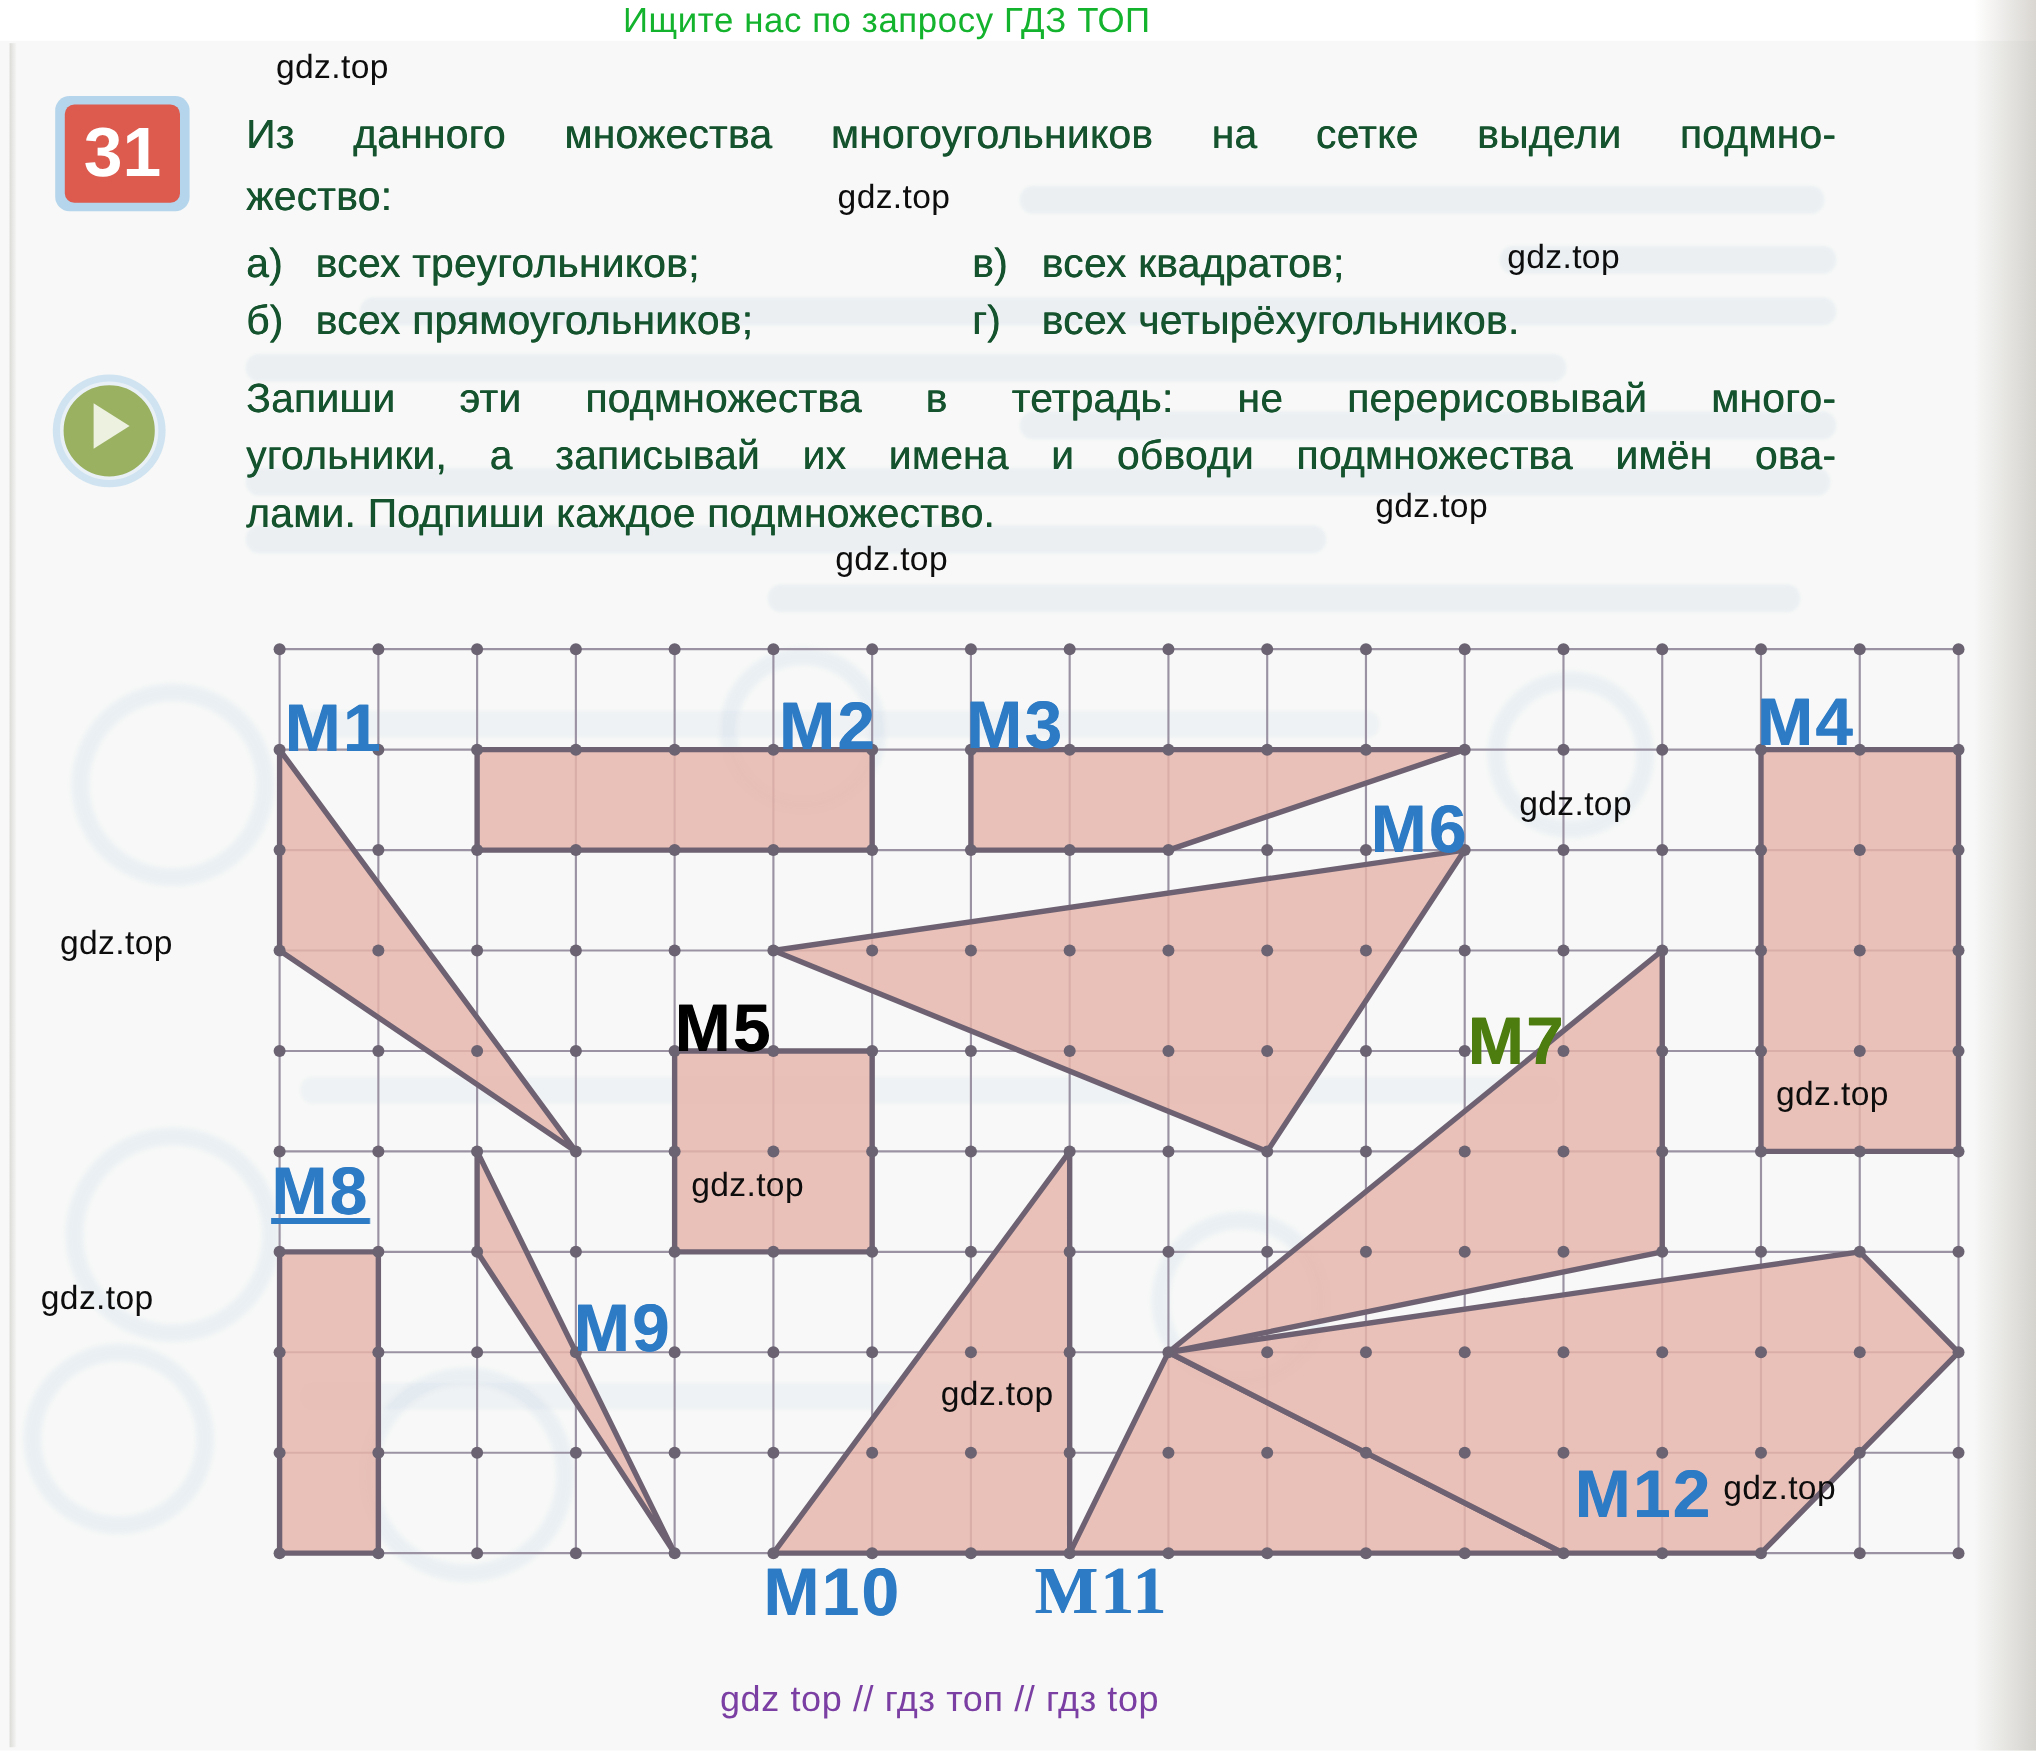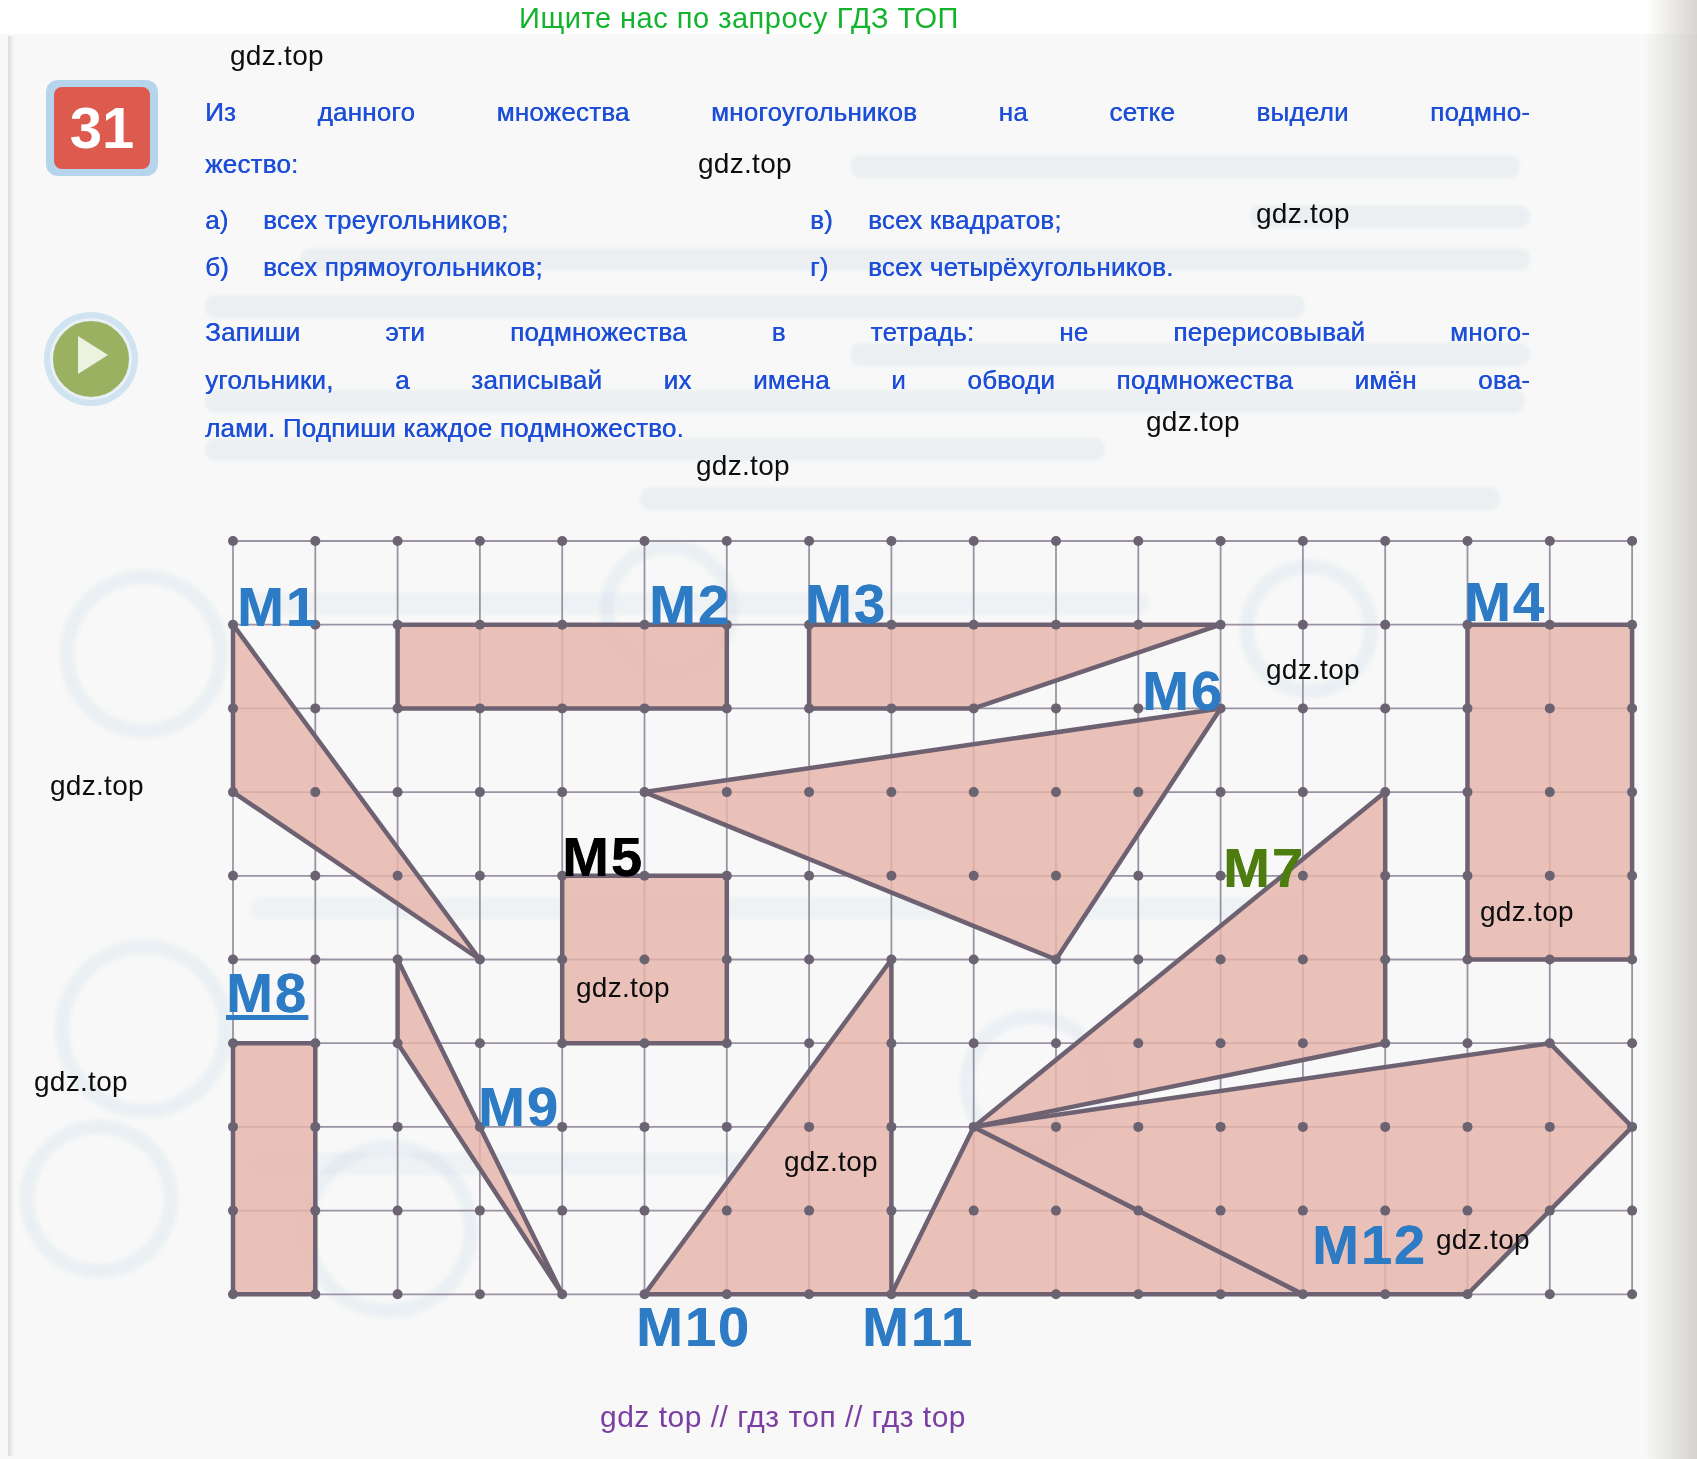--- a/index.html
+++ b/index.html
@@ -19,21 +19,21 @@
   .badge span{color:#ffffff;font-size:58px;font-weight:700;line-height:1;}
   
   .play{position:absolute;left:44px;top:312px;width:94px;height:94px;border-radius:50%;
       background:#cfe3f1;z-index:10;}
   .play .inner{position:absolute;left:6px;top:6px;width:82px;height:82px;border-radius:50%;
       background:#9ab162;border:3px solid #e9f0f6;box-sizing:border-box;}
   .play .tri{position:absolute;left:34px;top:24px;width:0;height:0;
       border-left:30px solid #edf1e0;border-top:19px solid transparent;
       border-bottom:19px solid transparent;}
   
-  .ttext{position:absolute;color:#1d4ed8;font-size:26px;line-height:48px;
+  .ttext{position:absolute;color:#14532d;font-size:34px;line-height:48px;
       text-shadow:.4px 0 0 currentColor;letter-spacing:.2px;z-index:20;}
   .jline{width:1325px;text-align:justify;text-align-last:justify;}
   .opt-key{display:inline-block;width:58px;}
   
   .lbl{position:absolute;font-size:56px;font-weight:700;color:#2d7bc5;
       letter-spacing:2px;z-index:30;text-shadow:.5px 0 0 currentColor;}
   
   .gbar{position:absolute;height:23px;border-radius:11px;background:#9fb8d8;
       opacity:.13;filter:blur(1.5px);z-index:5;}
   .gbar2{opacity:.08;}
@@ -349,14 +349,14 @@
 <div class="lbl" style="left: 237px; top: 574px; color: rgb(45, 123, 197);">M1</div>
 <div class="lbl" style="left: 649px; top: 572px; color: rgb(45, 123, 197);">M2</div>
 <div class="lbl" style="left: 805px; top: 571px; color: rgb(45, 123, 197);">M3</div>
 <div class="lbl" style="left: 1464px; top: 569px; color: rgb(45, 123, 197);">M4</div>
 <div class="lbl" style="left: 562px; top: 824px; color: #000000;">M5</div>
 <div class="lbl" style="left: 1142px; top: 658px; color: rgb(45, 123, 197);">M6</div>
 <div class="lbl" style="left: 1223px; top: 835px; color: #4d7c0f;">M7</div>
 <div class="lbl" style="left: 226px; top: 960px; color: rgb(45, 123, 197); text-decoration: underline;">M8</div>
 <div class="lbl" style="left: 478px; top: 1074px; color: rgb(45, 123, 197);">M9</div>
 <div class="lbl" style="left: 636px; top: 1294px; color: rgb(45, 123, 197);">M10</div>
-<div class="lbl" style="left: 862px; top: 1294px; color: rgb(45, 123, 197);">M11</div>
+<div class="lbl" style="left: 862px; top: 1294px; color: rgb(45, 123, 197); font-family: Liberation Serif, serif;">M11</div>
 <div class="lbl" style="left: 1312px; top: 1212px; color: rgb(45, 123, 197);">M12</div>
 
 </body></html>

